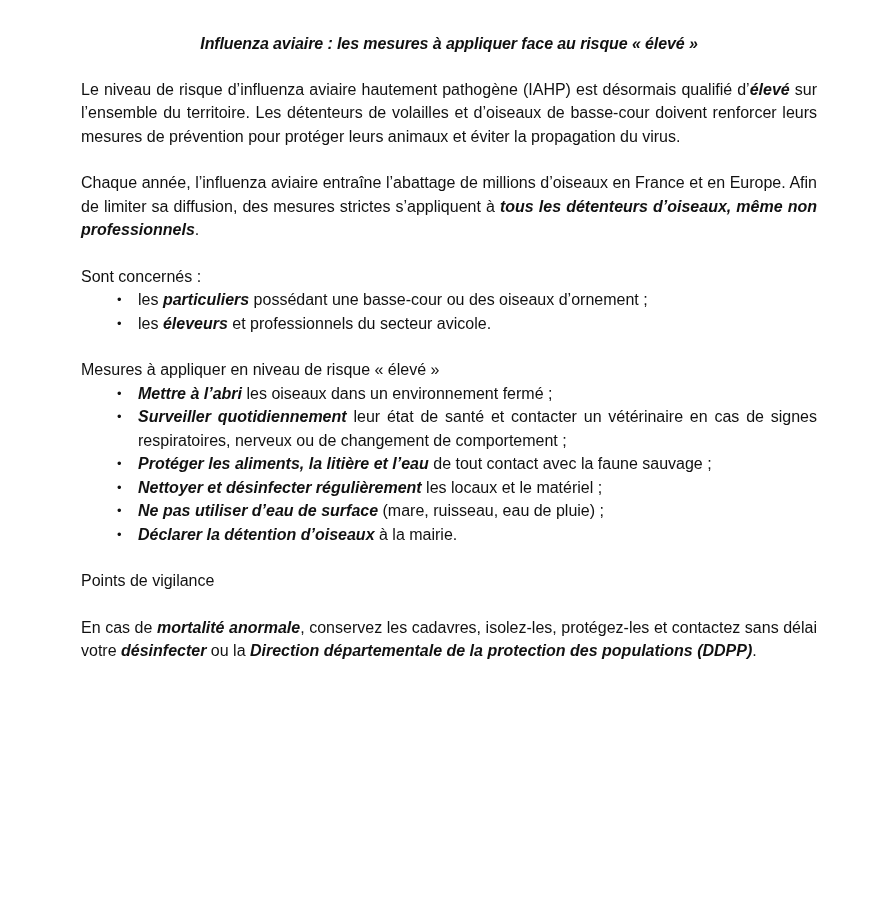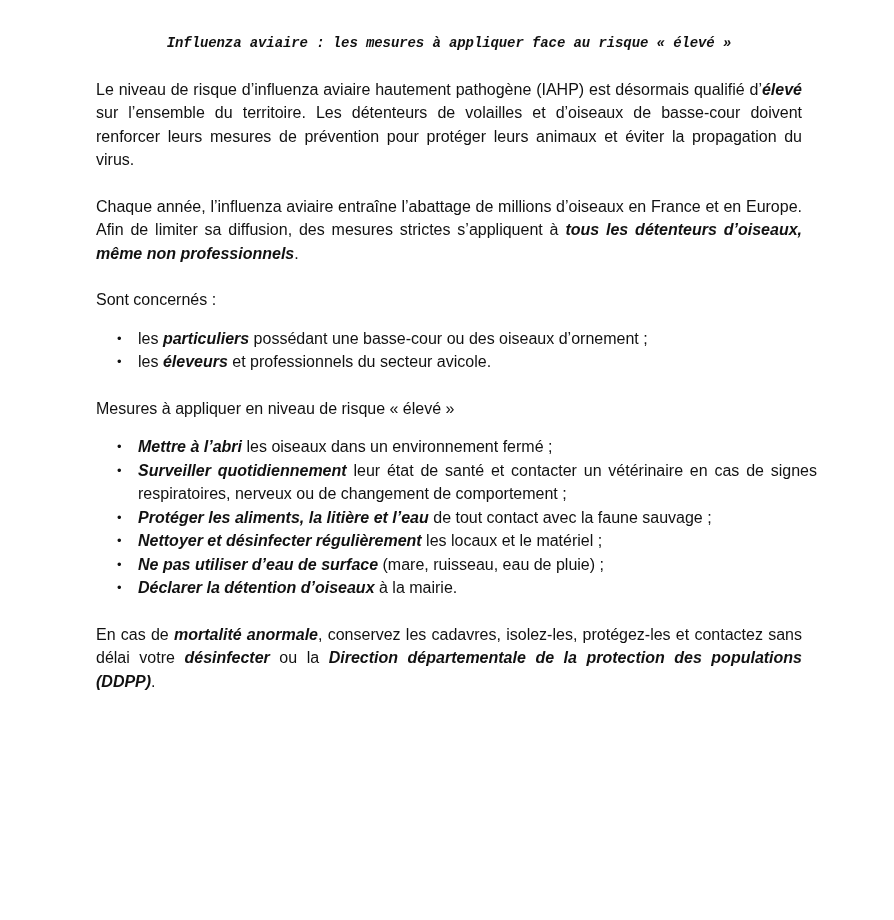--- a/index.html
+++ b/index.html
@@ -20,27 +20,26 @@
     .page {
       position: absolute;
       left: 81px;
       top: 32px;
       width: 736px;
     }
     .title {
       text-align: center;
       font-style: italic;
       font-weight: bold;
-      font-size: 14px;
+      font-size: 16px;
       margin: 0 0 22px 0;
       letter-spacing: -0.1px;
-      font-family: Liberation Mono, monospace;
     }
     p {
-      margin: 15px;
+      margin: 0;
     }
     .justify {
       text-align: justify;
       text-align-last: left;
     }
     .block { margin-bottom: 23px; }
     .bi { font-style: italic; font-weight: bold; }
     ul.bullets {
       list-style: none;
       margin: 0;
@@ -89,18 +88,19 @@
       <li><span class="bullet">•</span><span class="bi">Mettre à l’abri</span><span> les oiseaux dans un environnement fermé ;</span></li>
       <li class="justify"><span class="bullet">•</span><span class="bi">Surveiller quotidiennement</span><span> leur état de santé et contacter un vétérinaire en cas de signes respiratoires, nerveux ou de changement de comportement ;</span></li>
       <li><span class="bullet">•</span><span class="bi">Protéger les aliments, la litière et l’eau</span><span> de tout contact avec la faune sauvage ;</span></li>
       <li><span class="bullet">•</span><span class="bi">Nettoyer et désinfecter régulièrement</span><span> les locaux et le matériel ;</span></li>
       <li><span class="bullet">•</span><span class="bi">Ne pas utiliser d’eau de surface</span><span> (mare, ruisseau, eau de pluie) ;</span></li>
       <li><span class="bullet">•</span><span class="bi">Déclarer la détention d’oiseaux</span><span> à la mairie.</span></li>
     </ul>
   </div>
 
   <div class="block">
+    <p>Points de vigilance</p>
   </div>
 
   <p class="justify"><span>En cas de </span><span class="bi">mortalité anormale</span><span>, conservez les cadavres, isolez-les, protégez-les et contactez sans délai votre </span><span class="bi">désinfecter</span><span> ou la </span><span class="bi">Direction départementale de la protection des populations (DDPP)</span><span>.</span></p>
 
 
 </div>
 
 </body></html>

